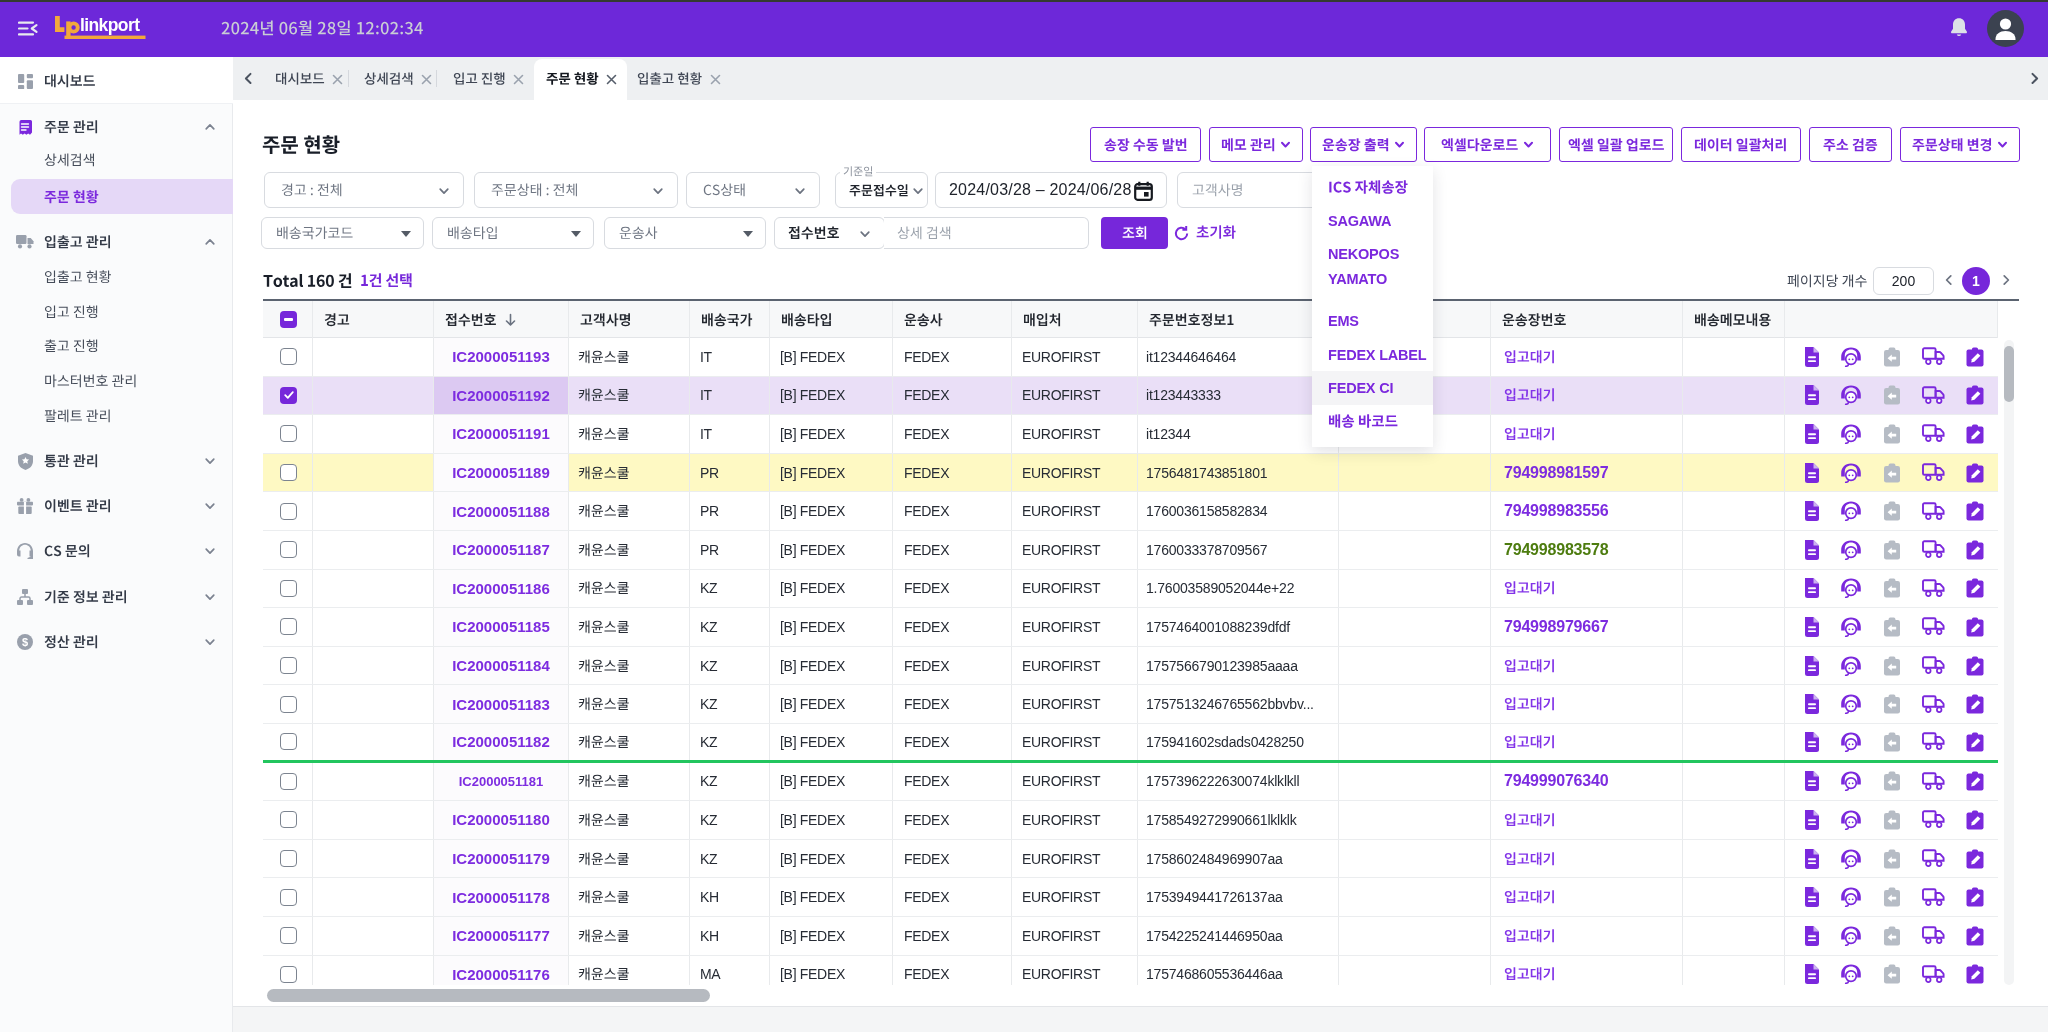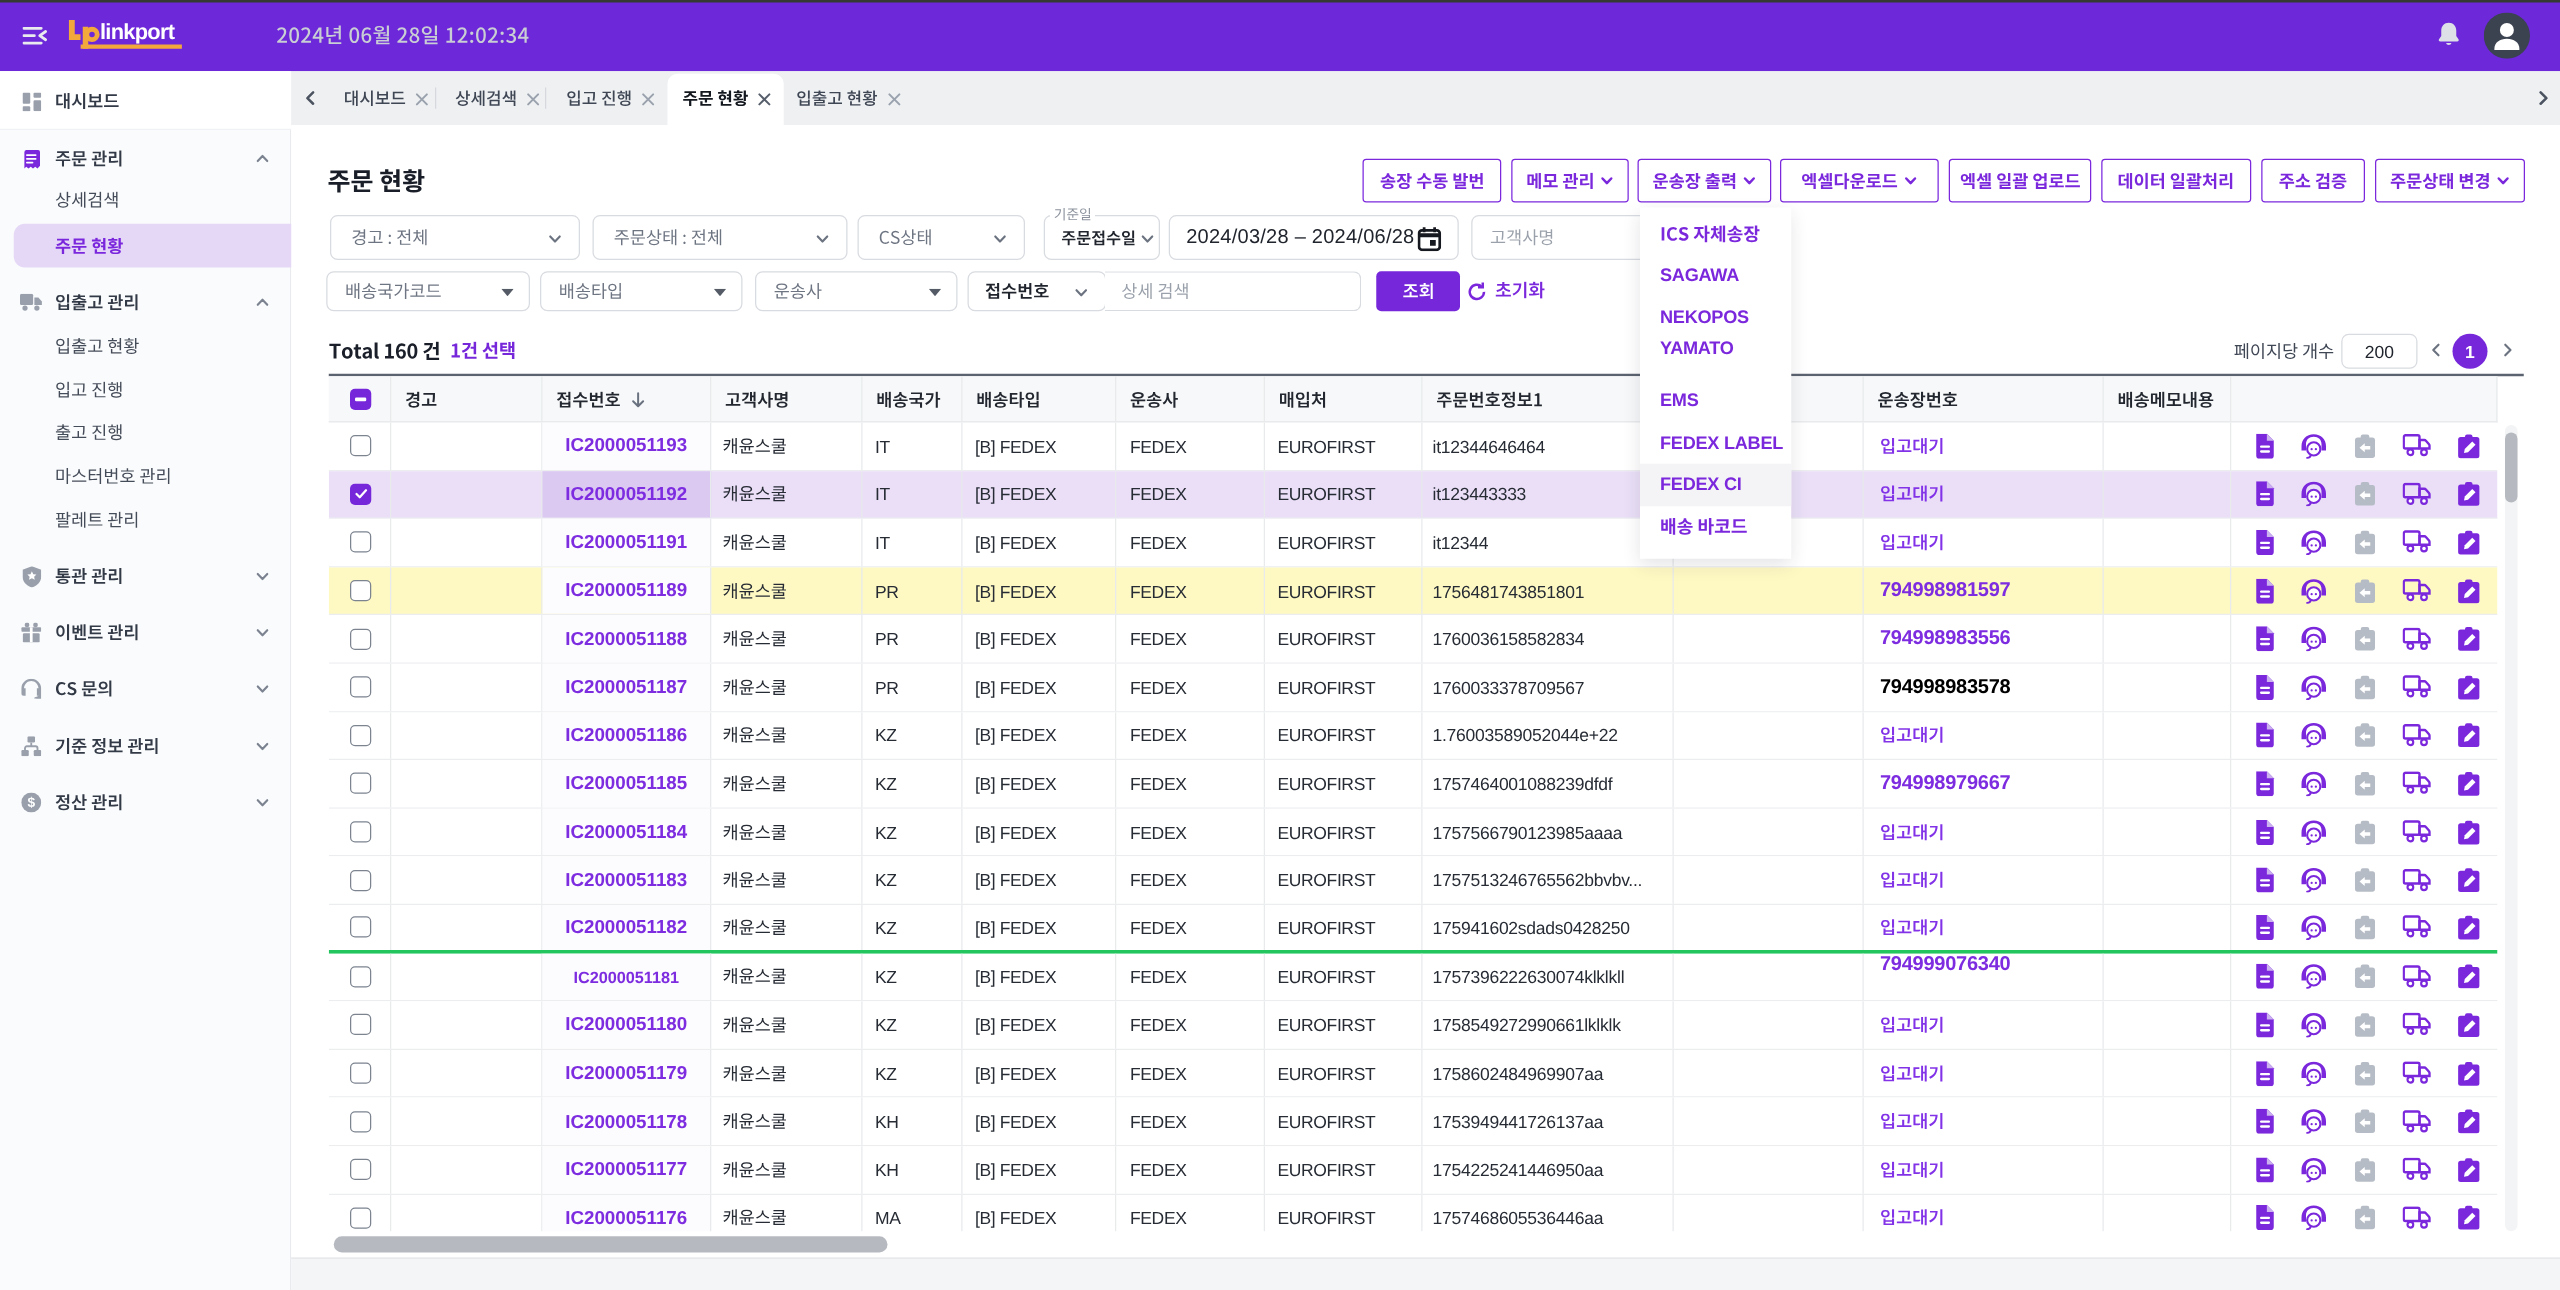--- a/index.html
+++ b/index.html
@@ -1323,21 +1323,21 @@
             <use href="#qc2" x="2760"></use>
           </svg>
         </div>
         <div style="position:absolute;left:427px;top:0;width:80px;height:100%;border-right:1px solid #e8eaec;box-sizing:border-box;display:flex;align-items:center;padding-left:10px;font-size:14px;letter-spacing:-0.3px;color:#262b34">PR</div>
         <div style="position:absolute;left:507px;top:0;width:123px;height:100%;border-right:1px solid #e8eaec;box-sizing:border-box;display:flex;align-items:center;padding-left:10px;font-size:14px;letter-spacing:-0.3px;color:#262b34">[B] FEDEX</div>
         <div style="position:absolute;left:630px;top:0;width:119px;height:100%;border-right:1px solid #e8eaec;box-sizing:border-box;display:flex;align-items:center;padding-left:11px;font-size:14px;letter-spacing:-0.3px;color:#262b34">FEDEX</div>
         <div style="position:absolute;left:749px;top:0;width:126px;height:100%;border-right:1px solid #e8eaec;box-sizing:border-box;display:flex;align-items:center;padding-left:10px;font-size:14px;letter-spacing:-0.3px;color:#262b34">EUROFIRST</div>
         <div style="position:absolute;left:875px;top:0;width:201px;height:100%;border-right:1px solid #e8eaec;box-sizing:border-box;display:flex;align-items:center;padding-left:8px;font-size:14px;letter-spacing:-0.2px;color:#262b34;white-space:nowrap;overflow:hidden">1760033378709567</div>
         <div style="position:absolute;left:1076px;top:0;width:152px;height:100%;border-right:1px solid #e8eaec;box-sizing:border-box"></div>
         <div style="position:absolute;left:1228px;top:0;width:192px;height:100%;border-right:1px solid #e8eaec;box-sizing:border-box;display:flex;align-items:center;padding-left:13px">
-          <span style="font-weight:bold;font-size:16px;color:#000000;letter-spacing:-0.2px">794998983578</span>
+          <span style="font-weight:bold;font-size:16px;color:#4d7c0f;letter-spacing:-0.2px">794998983578</span>
         </div>
         <div style="position:absolute;left:1420px;top:0;width:102px;height:100%;border-right:1px solid #e8eaec;box-sizing:border-box"></div>
         <div style="position:absolute;left:1522px;top:0;width:213px;height:100%;box-sizing:border-box;display:flex;align-items:center;padding-left:17.5px;gap:20.5px">
           <span style="display:flex;width:17px;justify-content:center">
             <svg width="17" height="20" viewBox="0 0 17 20" style="">
               <path d="M2 0 H10.5 L16 5.5 V17.5 Q16 20 13.5 20 H4.5 Q2 20 2 17.5 Z" fill="#7b28dd"></path>
               <path d="M10.5 0 L16 5.5 H10.5 Z" fill="#cbb2ef"></path>
               <rect x="5" y="9.3" width="8" height="1.9" rx="0.9" fill="#fff"></rect>
               <rect x="5" y="13.2" width="8" height="1.9" rx="0.9" fill="#fff"></rect>
             </svg>
@@ -1738,21 +1738,21 @@
             <use href="#qQ" x="1840"></use>
             <use href="#qc2" x="2760"></use>
           </svg>
         </div>
         <div style="position:absolute;left:427px;top:0;width:80px;height:100%;border-right:1px solid #e8eaec;box-sizing:border-box;display:flex;align-items:center;padding-left:10px;font-size:14px;letter-spacing:-0.3px;color:#262b34">KZ</div>
         <div style="position:absolute;left:507px;top:0;width:123px;height:100%;border-right:1px solid #e8eaec;box-sizing:border-box;display:flex;align-items:center;padding-left:10px;font-size:14px;letter-spacing:-0.3px;color:#262b34">[B] FEDEX</div>
         <div style="position:absolute;left:630px;top:0;width:119px;height:100%;border-right:1px solid #e8eaec;box-sizing:border-box;display:flex;align-items:center;padding-left:11px;font-size:14px;letter-spacing:-0.3px;color:#262b34">FEDEX</div>
         <div style="position:absolute;left:749px;top:0;width:126px;height:100%;border-right:1px solid #e8eaec;box-sizing:border-box;display:flex;align-items:center;padding-left:10px;font-size:14px;letter-spacing:-0.3px;color:#262b34">EUROFIRST</div>
         <div style="position:absolute;left:875px;top:0;width:201px;height:100%;border-right:1px solid #e8eaec;box-sizing:border-box;display:flex;align-items:center;padding-left:8px;font-size:14px;letter-spacing:-0.2px;color:#262b34;white-space:nowrap;overflow:hidden">1757396222630074klklkll</div>
         <div style="position:absolute;left:1076px;top:0;width:152px;height:100%;border-right:1px solid #e8eaec;box-sizing:border-box"></div>
-        <div style="position:absolute;left:1228px;top:0;width:192px;height:100%;border-right:1px solid #e8eaec;box-sizing:border-box;display:flex;align-items:flex-start;padding-left:13px">
+        <div style="position:absolute;left:1228px;top:0;width:192px;height:100%;border-right:1px solid #e8eaec;box-sizing:border-box;display:flex;align-items:center;padding-left:13px">
           <span style="font-weight:bold;font-size:16px;color:#7d2ce0;letter-spacing:-0.2px">794999076340</span>
         </div>
         <div style="position:absolute;left:1420px;top:0;width:102px;height:100%;border-right:1px solid #e8eaec;box-sizing:border-box"></div>
         <div style="position:absolute;left:1522px;top:0;width:213px;height:100%;box-sizing:border-box;display:flex;align-items:center;padding-left:17.5px;gap:20.5px">
           <span style="display:flex;width:17px;justify-content:center">
             <svg width="17" height="20" viewBox="0 0 17 20" style="">
               <path d="M2 0 H10.5 L16 5.5 V17.5 Q16 20 13.5 20 H4.5 Q2 20 2 17.5 Z" fill="#7b28dd"></path>
               <path d="M10.5 0 L16 5.5 H10.5 Z" fill="#cbb2ef"></path>
               <rect x="5" y="9.3" width="8" height="1.9" rx="0.9" fill="#fff"></rect>
               <rect x="5" y="13.2" width="8" height="1.9" rx="0.9" fill="#fff"></rect>

